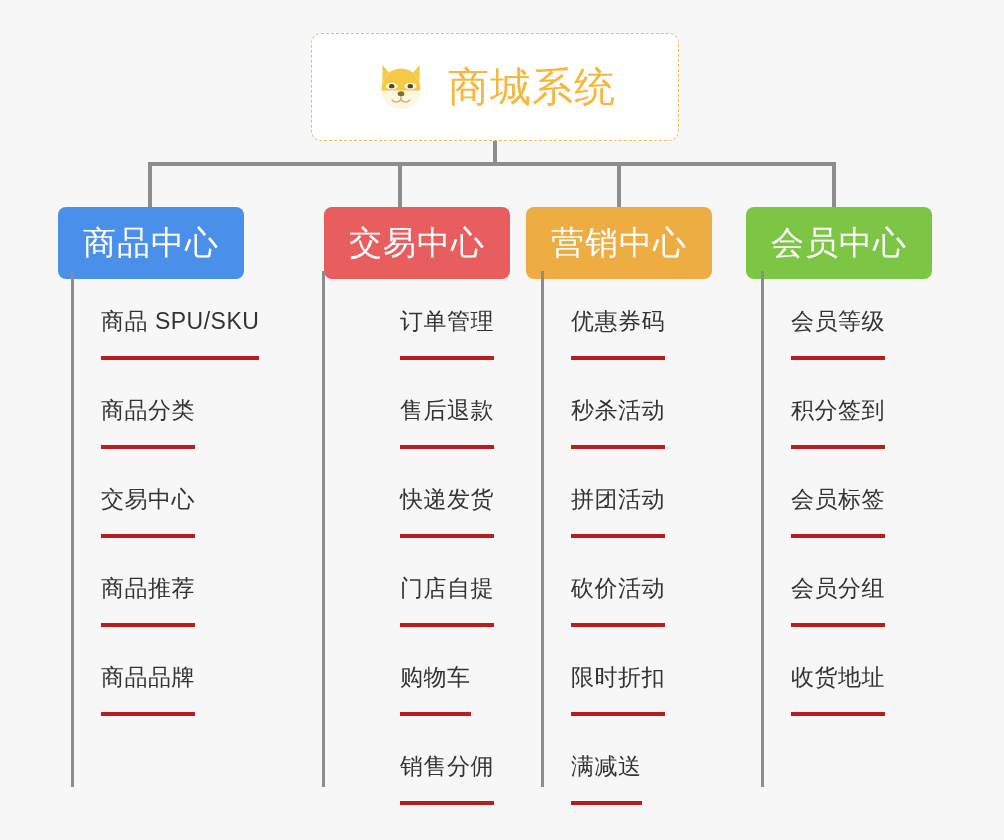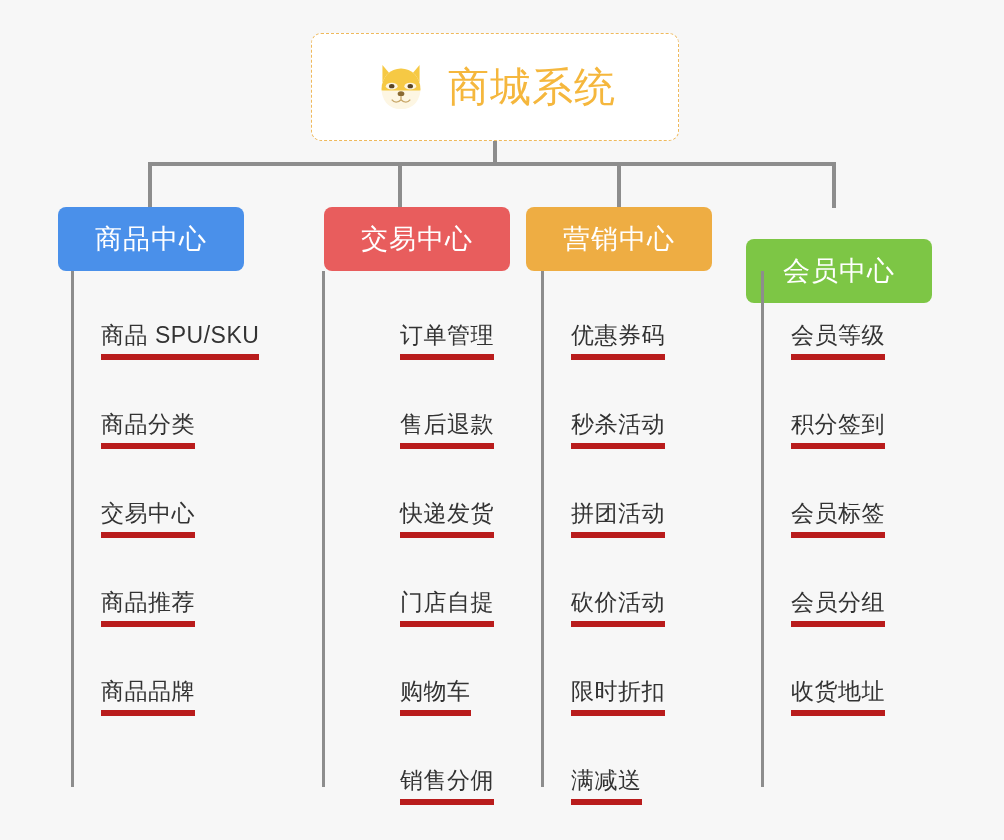--- a/index.html
+++ b/index.html
@@ -76,27 +76,27 @@
     height: 46px;
   }
 
   
   .column {
     position: absolute;
     top: 207px;
   }
   .cat-box {
     box-sizing: border-box;
-    height: 64px;
+    height: 72px;
     border-radius: 8px;
     display: flex;
     align-items: center;
     justify-content: center;
     color: #ffffff;
-    font-size: 27px;
+    font-size: 33px;
     letter-spacing: 1px;
     white-space: nowrap;
   }
 
   
   .spine {
     position: absolute;
     width: 3px;
     background: #8d8d8d;
     top: 271px;
@@ -113,22 +113,22 @@
     height: 89px;
     position: relative;
     display: flex;
     align-items: flex-end;
     justify-content: flex-start;
   }
   .leaf-label {
     font-size: 23px;
     color: #333333;
     white-space: nowrap;
-    padding: 0 0 6px 0;
-    border-bottom: 6px solid #b91c1c;
+    padding: 0 0 22px 0;
+    border-bottom: 4px solid #b91c1c;
     letter-spacing: 0.5px;
     line-height: 1.1;
     display: inline-block;
   }
 </style>
 </head>
 <body>
 
 <div id="mindmap">
 
@@ -221,21 +221,21 @@
         <li class="leaf-item">
           <span class="leaf-label">砍价活动</span>
         </li>
         <li class="leaf-item">
           <span class="leaf-label">限时折扣</span>
         </li>
         <li class="leaf-item">
           <span class="leaf-label">满减送</span>
         </li>
       </ul>
-      <div class="column" style="left: 746px; margin-top: 32px;">
+      <div class="column" style="left: 746px;">
         <div class="cat-box" style="width: 186px; background: rgb(125, 198, 69);">会员中心</div>
       </div>
       <div class="spine" style="left: 761px; height: 516px;"></div>
       <ul class="leaf-list" style="left: 791px;">
         <li class="leaf-item">
           <span class="leaf-label">会员等级</span>
         </li>
         <li class="leaf-item">
           <span class="leaf-label">积分签到</span>
         </li>

